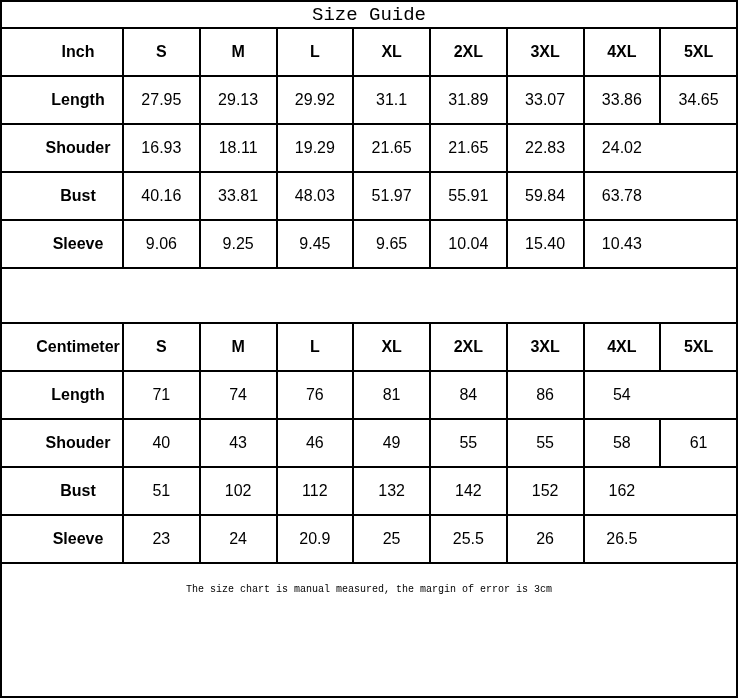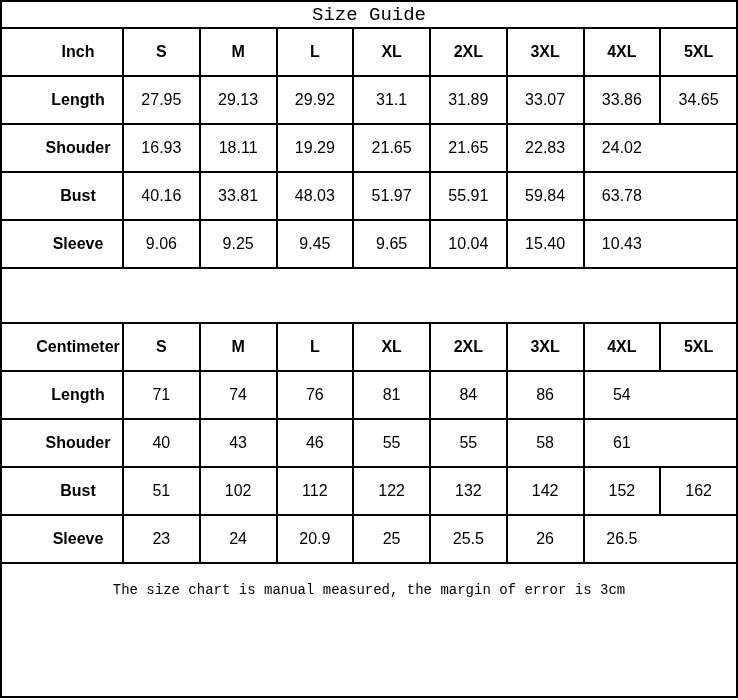--- a/index.html
+++ b/index.html
@@ -54,21 +54,21 @@
     height: 55px;
     border-top: 2px solid var(--border-color);
   }
   .footer-row {
     height: 53px;
     border-top: 2px solid var(--border-color);
     display: flex;
     align-items: center;
     justify-content: center;
     font-family: "Liberation Mono", "DejaVu Sans Mono", monospace;
-    font-size: 14px;
+    font-size: 10px;
   }
 </style>
 </head>
 <body>
 
 <div class="sheet">
   <div class="title-row">Size Guide</div>
 
   <div>
       <div class="grid-row">
@@ -147,31 +147,31 @@
         <div class="cell">81</div>
         <div class="cell">84</div>
         <div class="cell">86</div>
         <div class="cell">54</div>
       </div>
       <div class="grid-row">
         <div class="cell strong">Shouder</div>
         <div class="cell">40</div>
         <div class="cell">43</div>
         <div class="cell">46</div>
+        <div class="cell">49</div>
         <div class="cell">55</div>
         <div class="cell">55</div>
         <div class="cell">58</div>
         <div class="cell">61</div>
       </div>
       <div class="grid-row">
         <div class="cell strong">Bust</div>
         <div class="cell">51</div>
         <div class="cell">102</div>
         <div class="cell">112</div>
-        <div class="cell">122</div>
         <div class="cell">132</div>
         <div class="cell">142</div>
         <div class="cell">152</div>
         <div class="cell">162</div>
       </div>
       <div class="grid-row">
         <div class="cell strong">Sleeve</div>
         <div class="cell">23</div>
         <div class="cell">24</div>
         <div class="cell">20.9</div>

